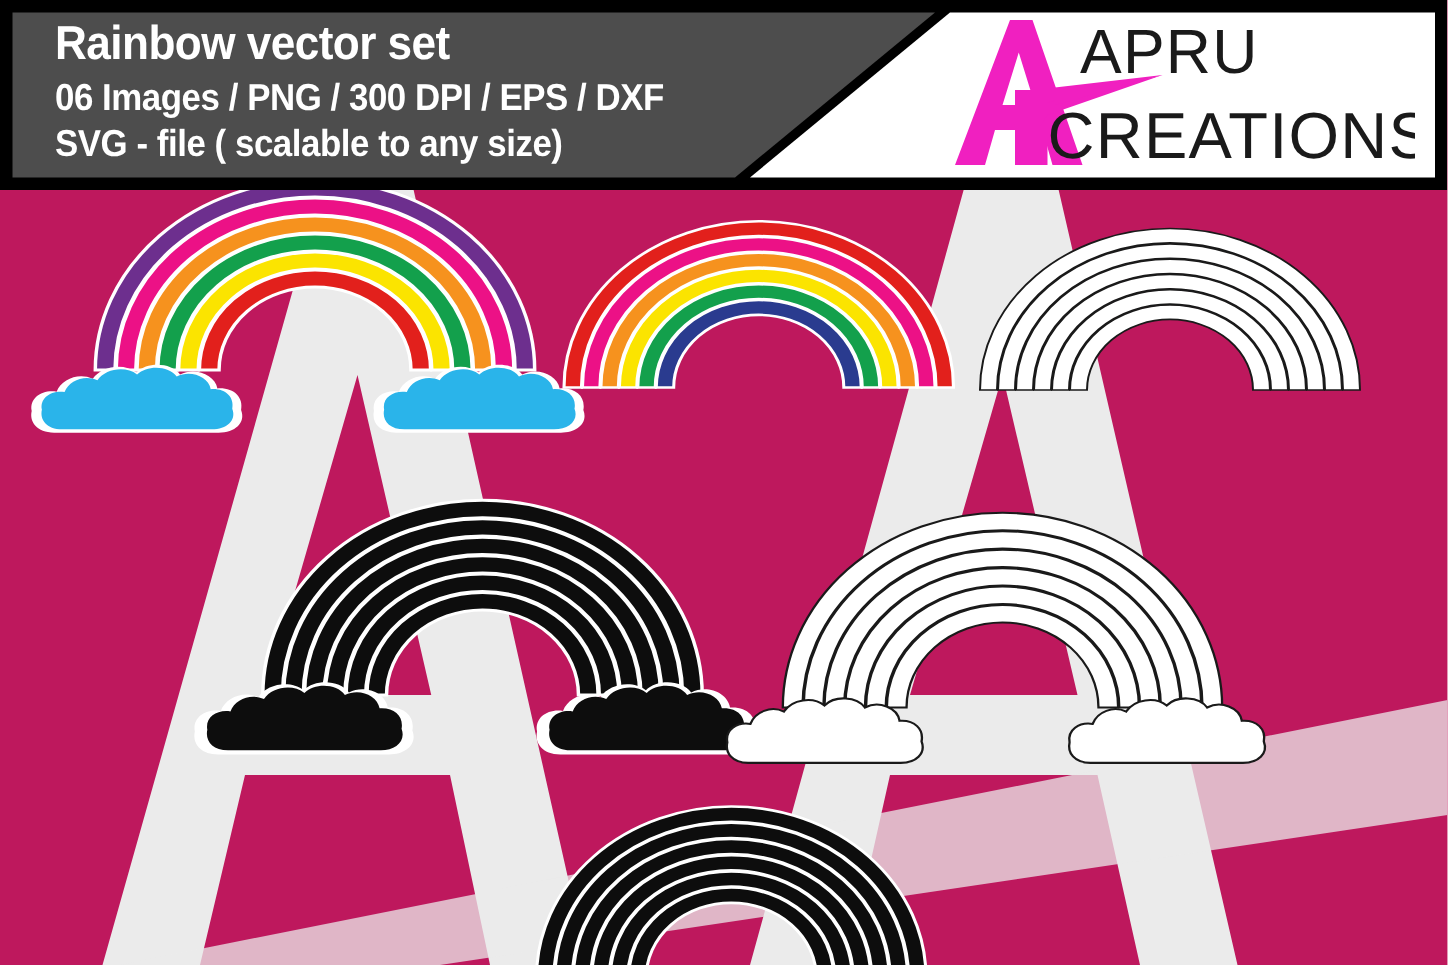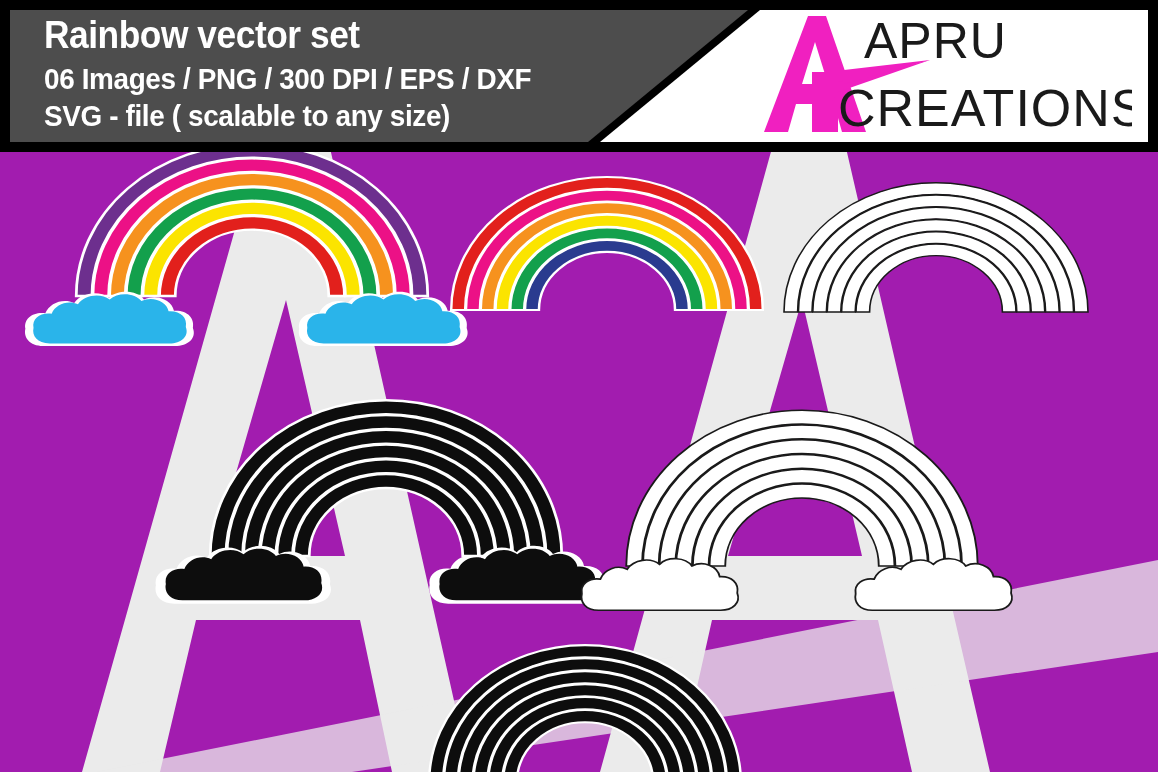--- a/index.html
+++ b/index.html
@@ -12,21 +12,21 @@
     width: 1158px;
     height: 772px;
     overflow: hidden;
     font-family: "Liberation Sans", sans-serif;
   }
 
   #page {
     position: relative;
     width: 1158px;
     height: 772px;
-    background: #a21caf;
+    background: #be185d;
     overflow: hidden;
   }
 
   
   #watermark {
     position: absolute;
     left: 0;
     top: 0;
     width: 1158px;
     height: 772px;

